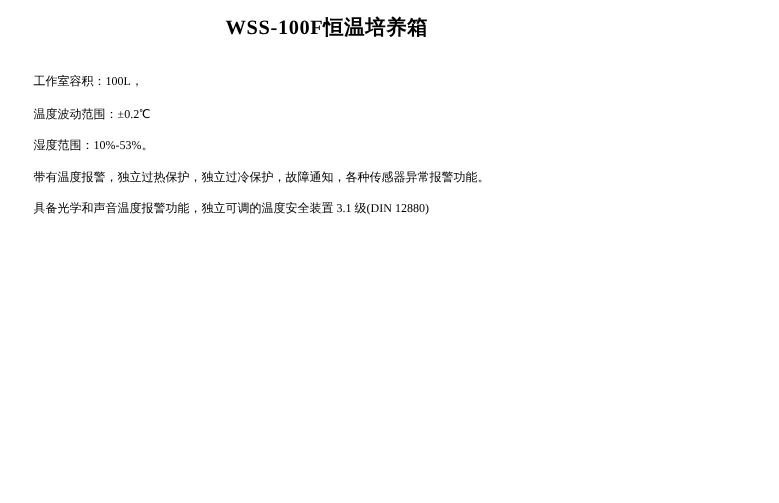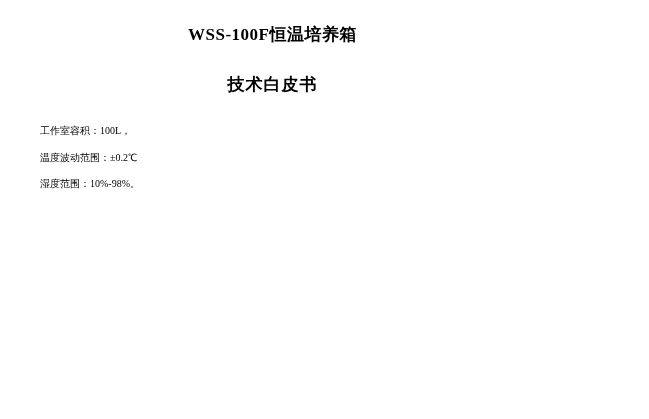--- a/index.html
+++ b/index.html
@@ -12,21 +12,21 @@
     height: 419px;
     font-family: "Liberation Serif", serif;
     color: #000000;
     overflow: hidden;
   }
   .page {
     position: relative;
     width: 545px;
     height: 419px;
     box-sizing: border-box;
-    padding: 16px;
+    padding: 4px;
   }
   .doc-title {
     text-align: center;
     font-family: "Liberation Serif", serif;
     font-size: 17px;
     font-weight: bold;
     letter-spacing: 0.5px;
     margin: 0;
     padding-top: 8px;
     line-height: 22px;
@@ -55,21 +55,22 @@
     text-align: left;
   }
 </style>
 </head>
 <body>
 
 <div class="page">
 
   <h1 class="doc-title">WSS-100F恒温培养箱</h1>
 
-  <h2 class="doc-subtitle">技术白皮书</h2>
 
   <div class="spec-list">
     <div class="spec-line">工作室容积：100L，</div>
     <div class="spec-line">温度波动范围：±0.2℃</div>
-    <div class="spec-line">湿度范围：10%-98%。</div>
+    <div class="spec-line">湿度范围：10%-53%。</div>
+    <div class="spec-line">带有温度报警，独立过热保护，独立过冷保护，故障通知，各种传感器异常报警功能。</div>
+    <div class="spec-line">具备光学和声音温度报警功能，独立可调的温度安全装置 3.1 级(DIN 12880)</div>
   </div>
 
 </div>
 
 </body></html>

